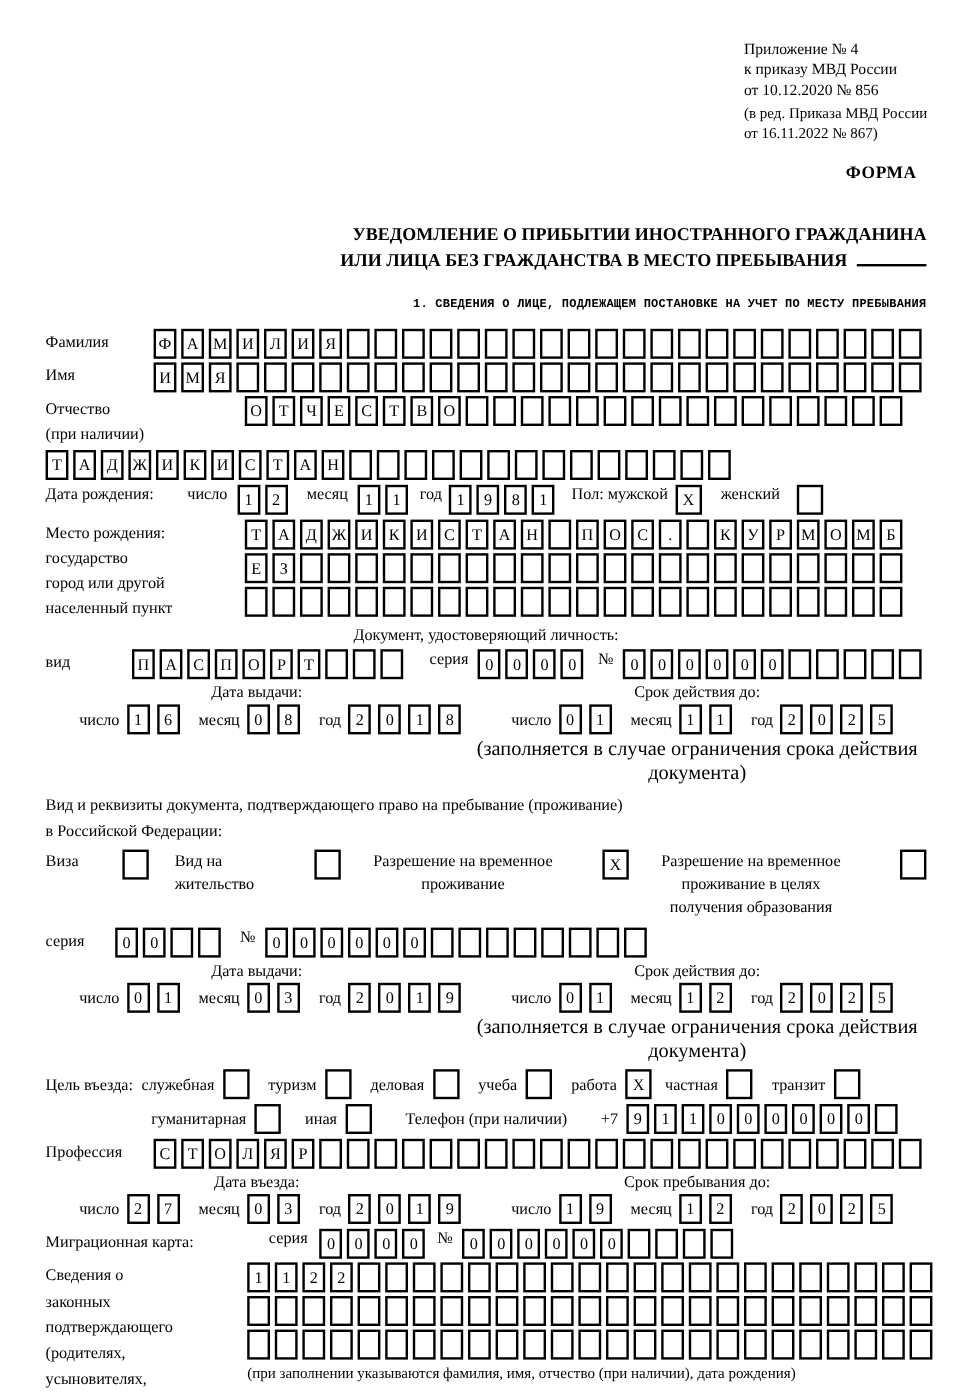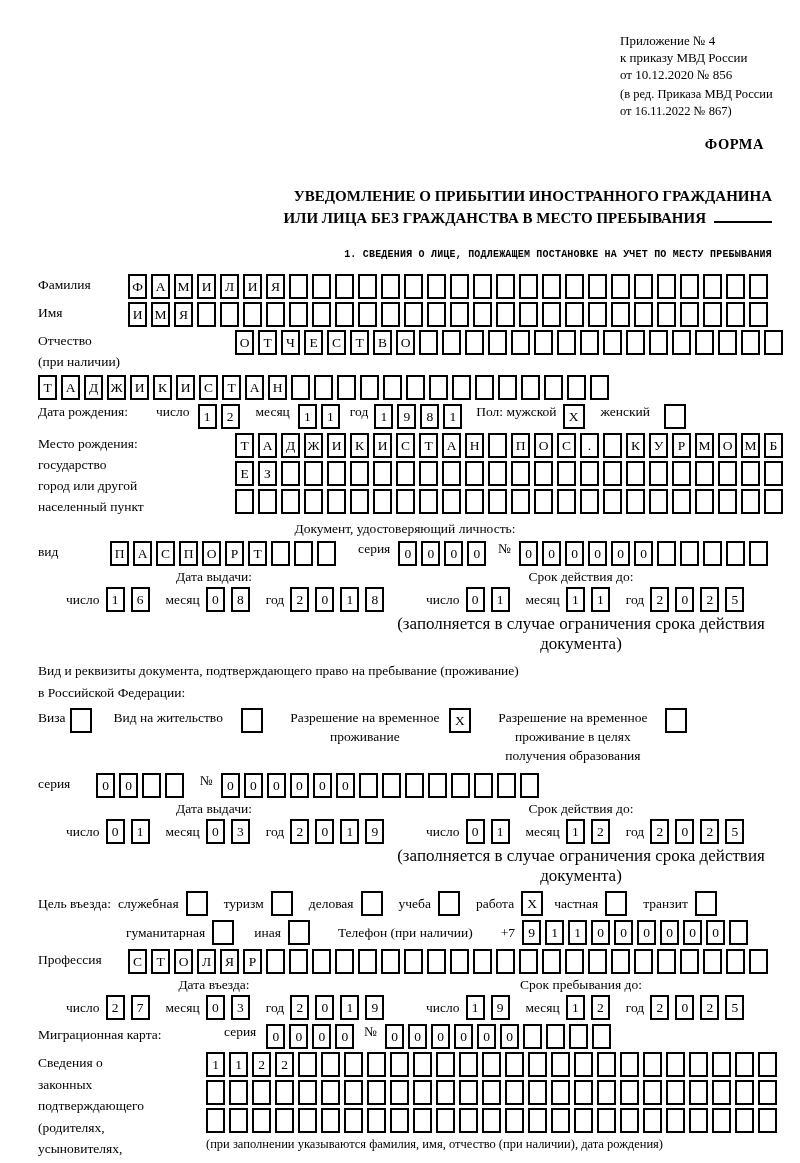--- a/index.html
+++ b/index.html
@@ -23,37 +23,37 @@
   
   .cells { display: flex; flex-wrap: nowrap; }
   .cell {
     flex: none; width: 19px; height: 25px; border: 2px solid #000; margin-right: 4px;
     display: flex; align-items: center; justify-content: center;
     font-size: 13.5px; line-height: 1;
   }
   .chk { width: 22px; }
 
   .frow { display: flex; align-items: flex-start; margin-bottom: 3px; }
-  .frow-top { display: flex; align-items: flex-start; margin-bottom: 3px; gap: 31px; }
+  .frow-top { display: flex; align-items: flex-start; margin-bottom: 3px; }
   .lbl { flex: none; line-height: 21px; }
   .lbl2 { line-height: 21px; }
 
   .center-bold { text-align: center; font-weight: normal; margin: 4px 0 4px 0; }
 
   .twocol { display: flex; margin-bottom: 2px; }
   .col-l { width: 352px; }
   .col-r { flex: 1; }
   .colhead { text-align: center; margin-bottom: 2px; }
   .dateline { display: flex; align-items: center; }
   .dateline span { margin-right: 6px; }
   .dateline .cells { margin-right: 10px; }
   .note { font-size: 17px; text-align: center; margin-top: 2px; }
 
   .opts { display: flex; align-items: flex-start; margin: 4px 0 8px 0; }
-  .opt { display: flex; align-items: flex-start; }
+  .opt { display: flex; align-items: flex-start; gap: 32px; }
   .opt .olabel { line-height: 19px; }
   .opt .cells { margin-top: 0; }
 
   .purpose-line { display: flex; align-items: center; margin-bottom: 4px; }
   .purpose-line .plabel { margin-right: 7px; }
   .purpose-line .cells { margin-right: 12px; }
 
   .repblock { display: flex; align-items: flex-start; margin-top: 2px; gap: 28px; }
   .replabels { width: 140px; flex: none; line-height: 21.5px; }
   .repcells .cells { margin-bottom: 3px; }

